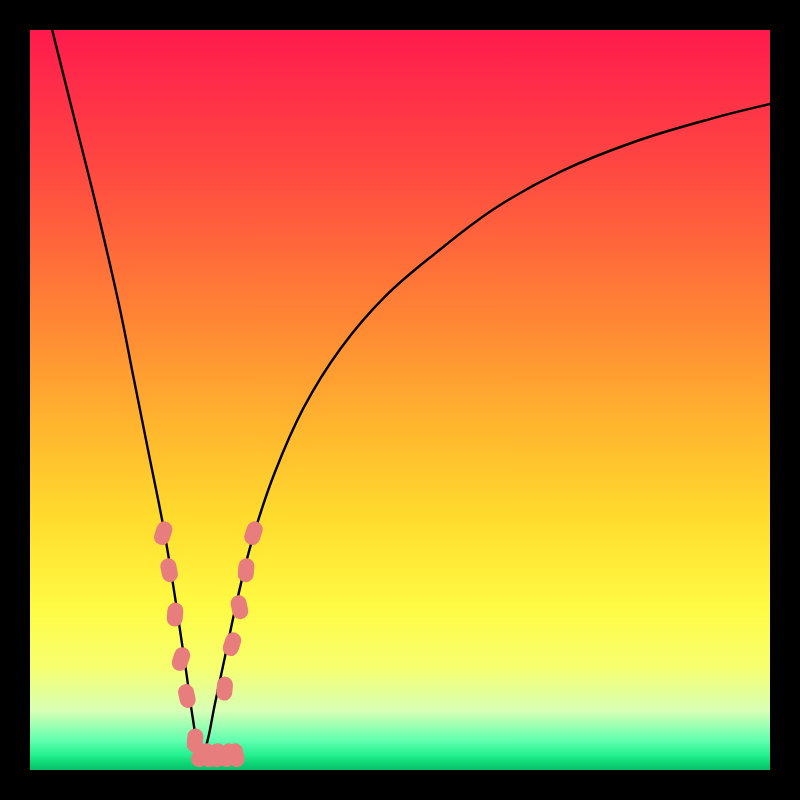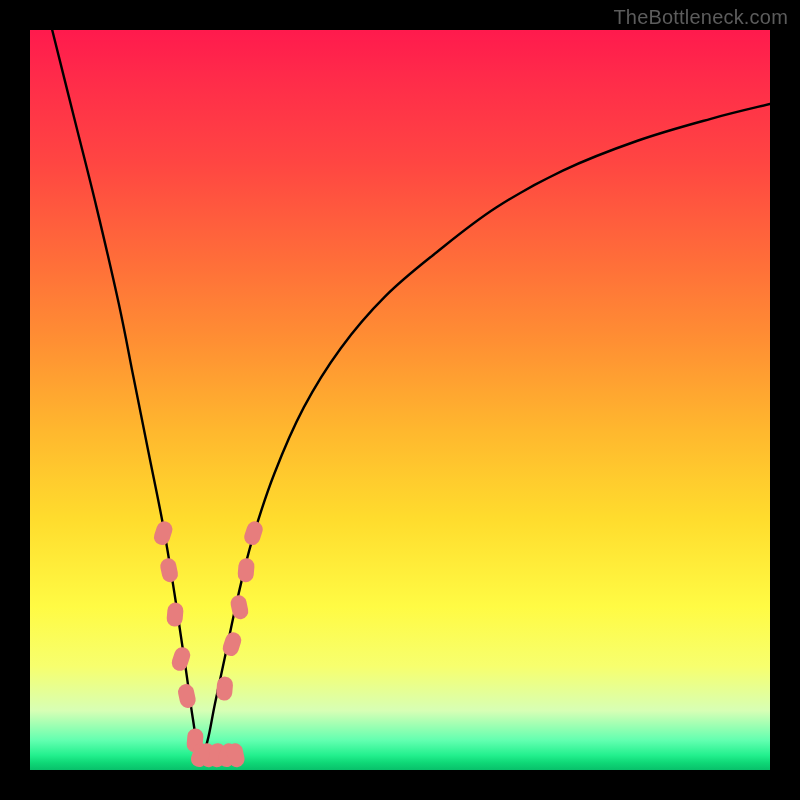--- a/index.html
+++ b/index.html
@@ -86,14 +86,13 @@
           <rect x="189.58" y="713.20" width="16" height="24" rx="8" ry="8" fill="#e77d7d" transform="rotate(18 197.58 725.2)"></rect>
           <rect x="197.72" y="713.20" width="16" height="24" rx="8" ry="8" fill="#e77d7d" transform="rotate(-12 205.72000000000003 725.2)"></rect>
           <rect x="186.62" y="646.60" width="16" height="24" rx="8" ry="8" fill="#e77d7d" transform="rotate(5 194.62 658.6)"></rect>
           <rect x="194.02" y="602.20" width="16" height="24" rx="8" ry="8" fill="#e77d7d" transform="rotate(18 202.02 614.2)"></rect>
           <rect x="201.42" y="565.20" width="16" height="24" rx="8" ry="8" fill="#e77d7d" transform="rotate(-12 209.42000000000002 577.2)"></rect>
           <rect x="208.08" y="528.20" width="16" height="24" rx="8" ry="8" fill="#e77d7d" transform="rotate(5 216.07999999999998 540.2)"></rect>
           <rect x="215.48" y="491.20" width="16" height="24" rx="8" ry="8" fill="#e77d7d" transform="rotate(18 223.48 503.2)"></rect>
         </g>
     </svg>
   </div>
-  <div class="watermark">TheBottleneck.com</div>
 </div>
 
 </body></html>

